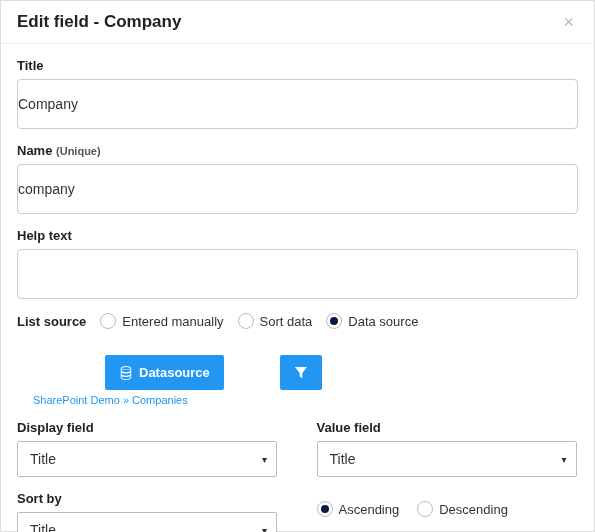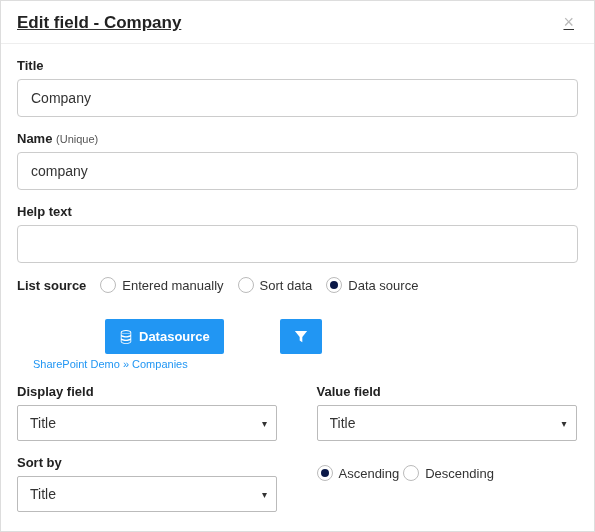--- a/index.html
+++ b/index.html
@@ -1,42 +1,42 @@
 <!DOCTYPE html>
 <html><head>
   <meta charset="utf-8">
   <style>
     * { box-sizing: border-box; margin: 0; padding: 0; }
     body { font-family: Arial, sans-serif; font-size: 13px; color: #333; background: #fff; }
     .modal { width: 595px; height: 532px; border: 1px solid #ddd; padding: 0; position: relative; }
-    .modal-header { display: flex; justify-content: space-between; align-items: flex-end; padding: 10px 16px; border-bottom: 1px solid #eee; text-decoration: underline; }
+    .modal-header { display: flex; justify-content: space-between; align-items: center; padding: 10px 16px; border-bottom: 1px solid #eee; }
     .modal-title { font-size: 17px; font-weight: bold; color: #222; }
     .close-btn { font-size: 18px; color: #bbb; cursor: pointer; font-weight: normal; line-height: 1; padding: 2px 4px; }
     .modal-body { padding: 14px 16px; }
     .form-group { margin-bottom: 14px; }
     label.field-label { display: block; font-weight: bold; font-size: 13px; color: #222; margin-bottom: 6px; }
-    label.field-label .hint { font-weight: normal; font-size: 11px; color: #555; }
-    input.text-input { width: 100%; height: 38px; border: 1px solid #ccc; border-radius: 4px; padding: 0 13px; font-size: 14px; color: #333; }
+    label.field-label .hint { font-weight: bold; font-size: 11px; color: #555; }
+    input.text-input { width: 100%; height: 50px; border: 1px solid #ccc; border-radius: 4px; padding: 0 0; font-size: 14px; color: #333; }
     input.text-input::placeholder { color: #999; }
     .list-source-row { display: flex; align-items: center; gap: 14px; margin-bottom: 26px; }
     .list-source-row .lbl { font-weight: bold; font-size: 13px; color: #222; white-space: nowrap; }
     .radio-group { display: flex; align-items: center; gap: 6px; cursor: pointer; }
     .radio-outer { width: 16px; height: 16px; border: 1px solid #bbb; border-radius: 50%; display: flex; align-items: center; justify-content: center; }
     .radio-outer.selected .radio-inner { width: 8px; height: 8px; background: #0a1847; border-radius: 50%; }
     .radio-label { font-size: 13px; color: #333; }
     .btn-row { display: flex; gap: 56px; padding-left: 88px; margin-bottom: 4px; }
     .btn { display: inline-flex; align-items: center; gap: 6px; background: #2196f3; color: #fff; border: none; padding: 10px 14px; font-size: 13px; font-weight: bold; cursor: pointer; border-radius: 2px; }
     .btn svg { width: 14px; height: 14px; fill: #fff; }
     .source-path { color: #2196f3; font-size: 11px; padding-left: 16px; margin-bottom: 14px; cursor: pointer; }
     .two-col { display: flex; gap: 38px; }
     .col { flex: 1; }
     .select-wrap { position: relative; width: 260px; }
     select.select { width: 100%; height: 36px; border: 1px solid #bbb; border-radius: 2px; padding: 0 28px 0 12px; font-size: 14px; color: #333; appearance: none; background: #fff; cursor: pointer; }
     .select-arrow { position: absolute; right: 10px; top: 50%; transform: translateY(-50%); pointer-events: none; font-size: 10px; color: #333; }
-    .direction-row { display: flex; align-items: center; gap: 4px; margin-top: 10px; }
+    .direction-row { display: flex; align-items: center; gap: 18px; margin-top: 10px; }
   </style>
 </head>
 <body>
 
 <div class="modal">
   <div class="modal-header">
     <div class="modal-title">Edit field - Company</div>
     <div class="close-btn">×</div>
   </div>
 

